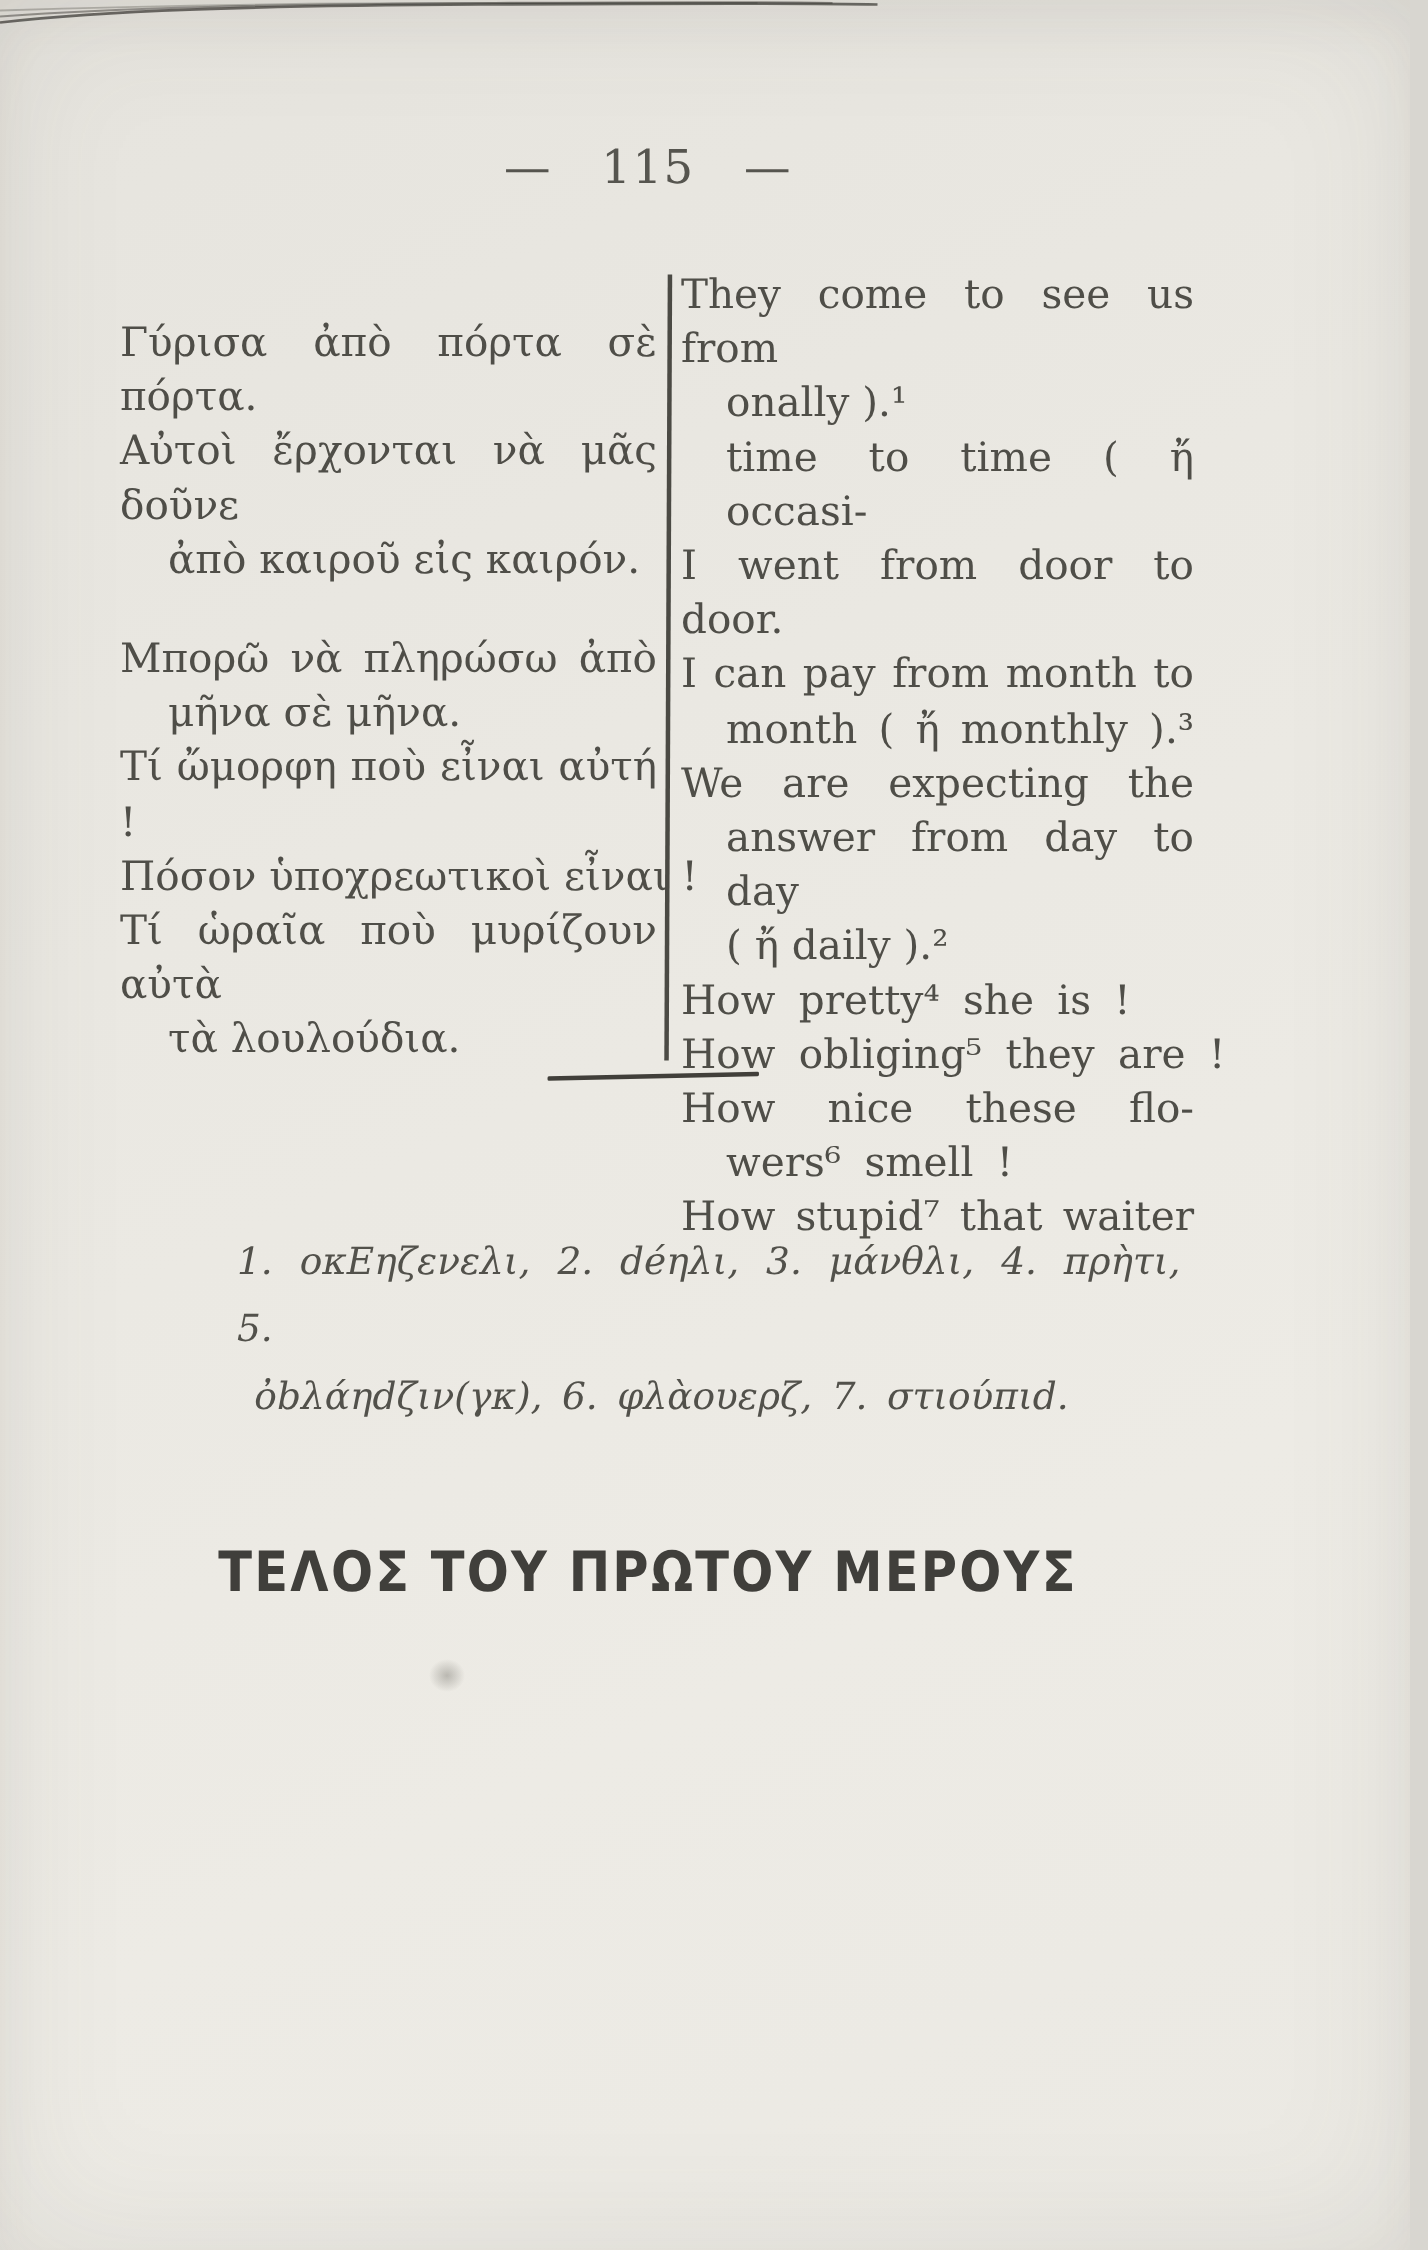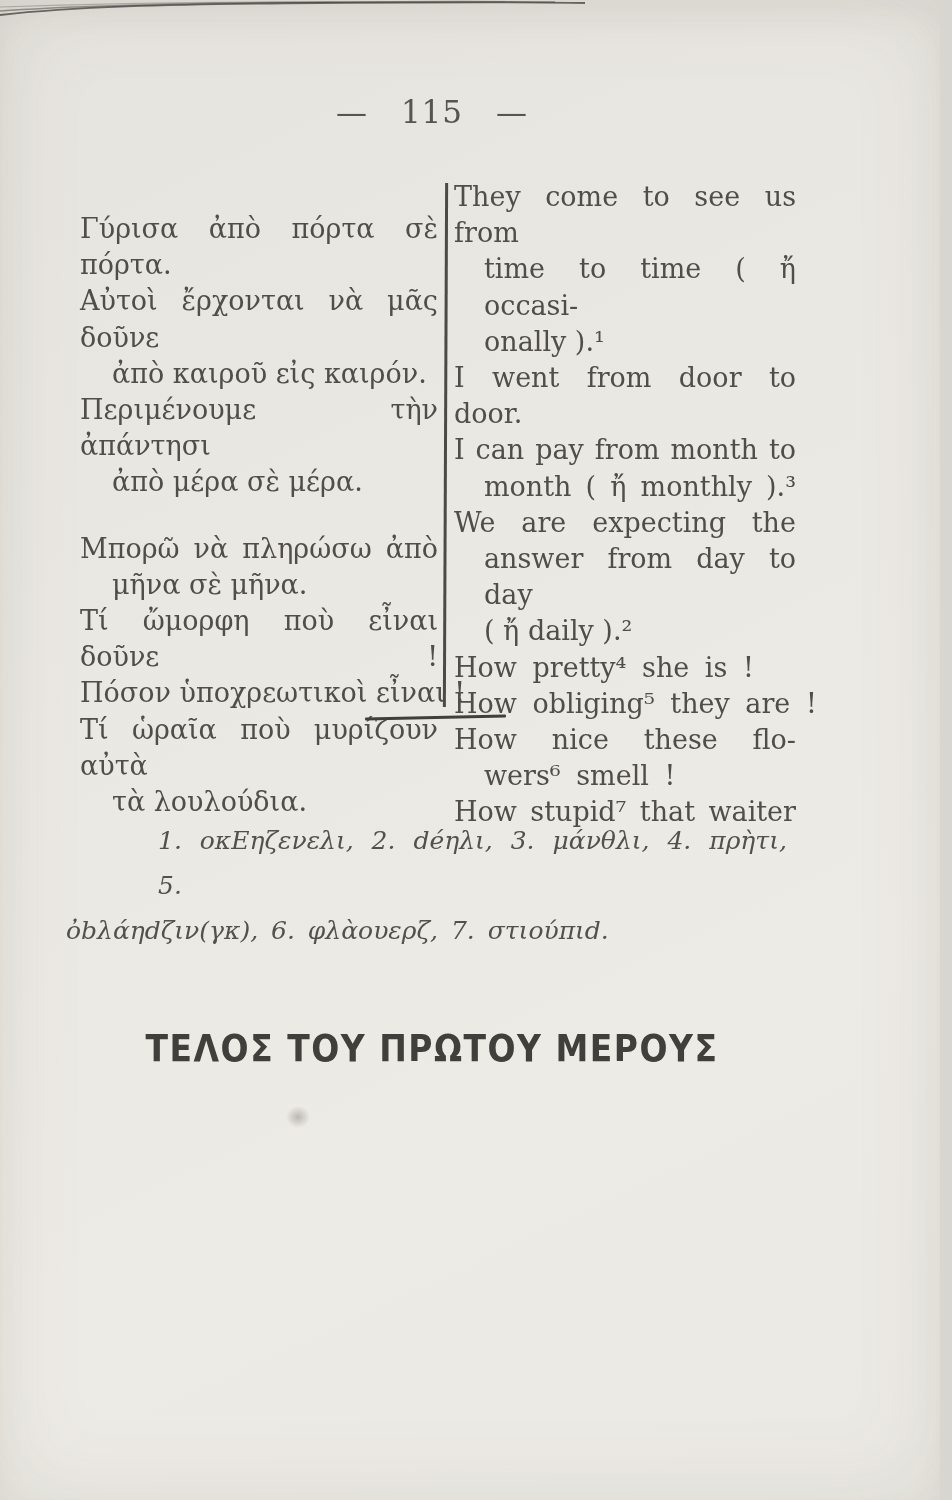--- a/index.html
+++ b/index.html
@@ -35,21 +35,21 @@
   }
   .fn-rule{
     position:absolute; left:365px; top:716px; width:141px; height:3px;
     background:#413f3a; transform:rotate(-1.3deg); border-radius:1px;
   }
   .footnotes{
     position:absolute; left:66px; top:778px; width:750px;
     font-style:italic; font-size:25px; line-height:45px; color:#52514b;margin-top:40px;
   }
   .fn-line1{padding-left:92px; word-spacing:10px;}
-  .fn-line2{word-spacing:5px;}
+  .fn-line2{word-spacing:5px;text-align:center;}
   .ending{
     position:absolute; top:1026px; left:62px; width:740px; text-align:center;
     font-family:"DejaVu Sans","Liberation Sans",sans-serif; font-weight:bold;
     font-size:33px; letter-spacing:1.5px; color:#403f3b;
     transform:scaleY(1.12); transform-origin:top center;
   }
   .smudge{
     position:absolute; left:286px; top:1106px; width:24px; height:22px; border-radius:50%;
     background:radial-gradient(closest-side, rgba(110,108,100,0.40), rgba(110,108,100,0));
   }
@@ -68,47 +68,43 @@
   <div class="page-num">— 115 —</div>
 
   <div class="col col-left">
     <div class="entry gap">
       <div class="line j">Γύρισα ἀπὸ πόρτα σὲ πόρτα.</div>
     </div>
     <div class="entry">
       <div class="line j">Αὐτοὶ ἔρχονται νὰ μᾶς δοῦνε</div>
       <div class="line cont">ἀπὸ καιροῦ εἰς καιρόν.</div>
     </div>
-    <div class="entry">
-      <div class="line j">Περιμένουμε τὴν ἀπάντησι</div>
-      <div class="line cont">ἀπὸ μέρα σὲ μέρα.</div>
-    </div>
     <div class="entry gap">
       <div class="line j">Μπορῶ νὰ πληρώσω ἀπὸ</div>
       <div class="line cont">μῆνα σὲ μῆνα.</div>
     </div>
     <div class="entry">
-      <div class="line j">Τί ὤμορφη ποὺ εἶναι δοῦνε !</div>
+      <div class="line j">Τί ὤμορφη ποὺ εἶναι αὐτή !</div>
     </div>
     <div class="entry">
       <div class="line">Πόσον ὑποχρεωτικοὶ εἶναι !</div>
     </div>
     <div class="entry">
       <div class="line j">Τί ὡραῖα ποὺ μυρίζουν αὐτὰ</div>
       <div class="line cont">τὰ λουλούδια.</div>
     </div>
   </div>
 
   <div class="divider"></div>
 
   <div class="col col-right">
     <div class="entry">
       <div class="line j">They come to see us from</div>
+      <div class="line cont">onally ).¹</div>
       <div class="line cont j">time to time ( ἤ occasi-</div>
-      <div class="line cont">onally ).¹</div>
     </div>
     <div class="entry">
       <div class="line j">I went from door to door.</div>
     </div>
     <div class="entry">
       <div class="line j">I can pay from month to</div>
       <div class="line cont j">month ( ἤ monthly ).³</div>
     </div>
     <div class="entry">
       <div class="line j">We are expecting the</div>

